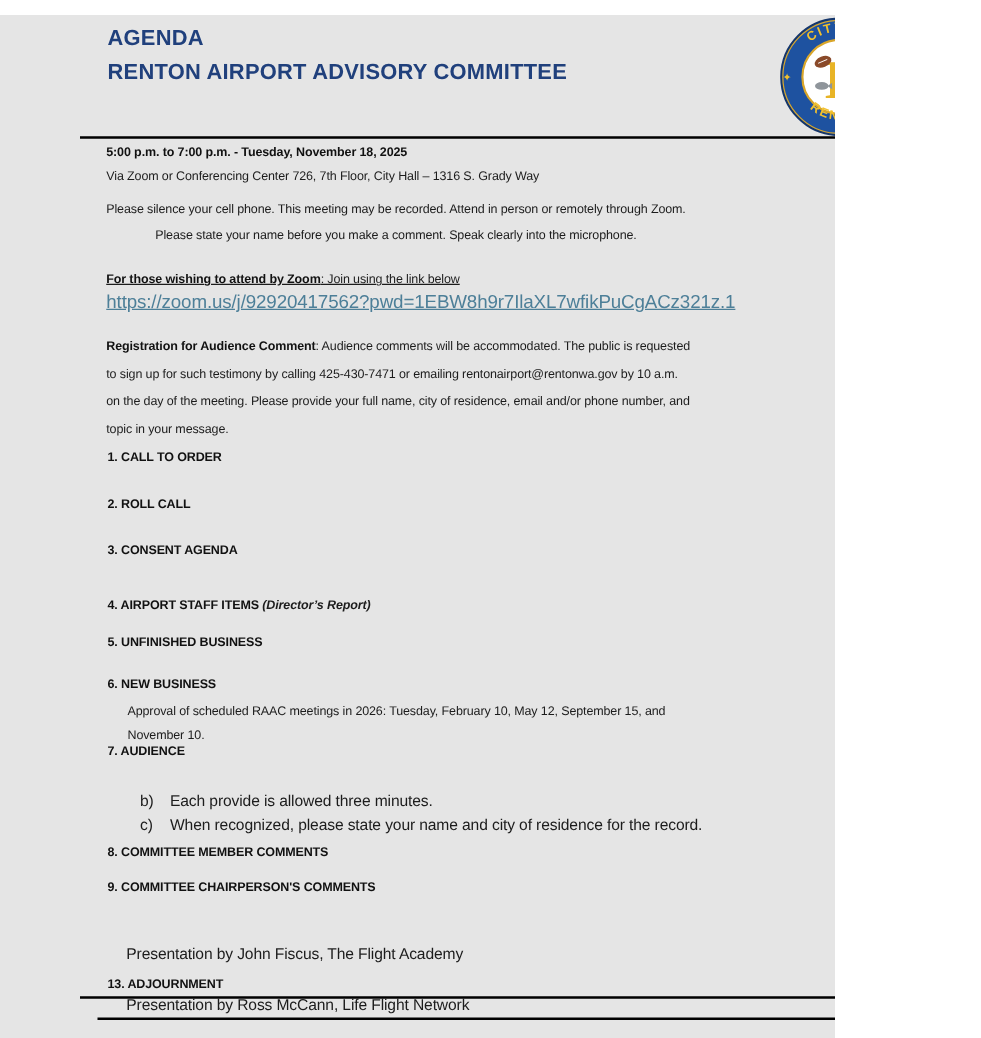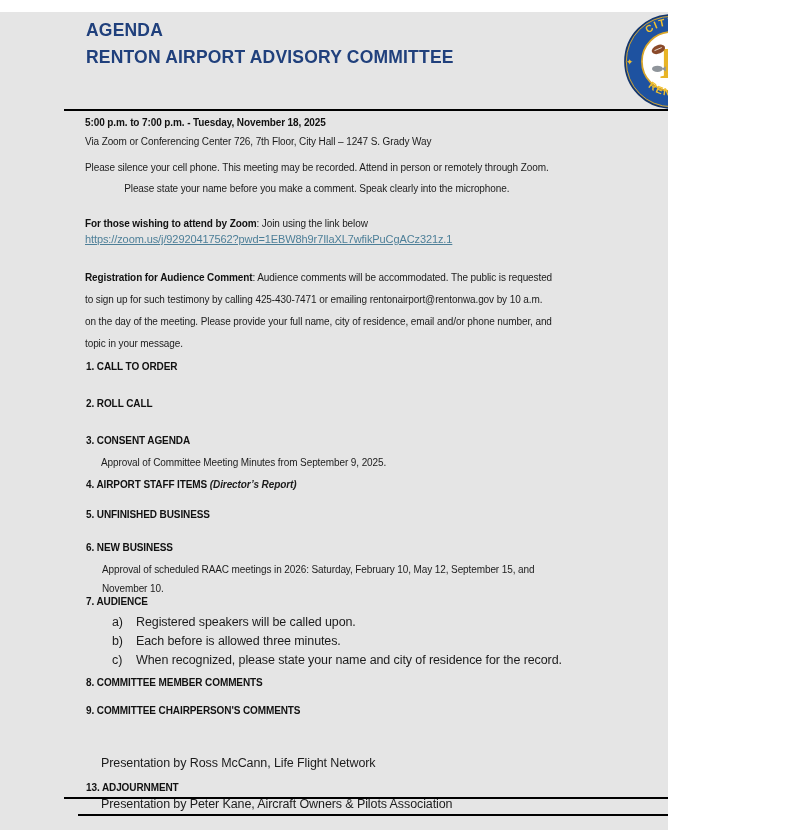--- a/index.html
+++ b/index.html
@@ -16,22 +16,22 @@
   .logo-box { left:623px; top:1px; width:97px; height:97px; }
   .rule { background:#000; height:2px; }
   .rule-top    { left:64px; top:97px;  width:659px; }
   .rule-bottom1{ left:64px; top:785px; width:678px; }
   .rule-bottom2{ left:78px; top:802px; width:664px; }
   .body-txt { font-size:10px; letter-spacing:-0.1px; line-height:19px; white-space:pre; }
   .bold { font-weight:bold; color:#111; }
   .datetime { left:85px; top:101px; }
   .location { left:85px; top:120px; }
   .notice   { left:85px; top:146px; line-height:20.5px;text-align:center; }
-  .zoomline { left:85px; top:202px; }
-  .zoomlink { left:85px; top:221px; font-size:11px; letter-spacing:-0.1px;
+  .zoomline { left:85px; top:202px;text-decoration:underline; }
+  .zoomlink { left:85px; top:221px; font-size:15px; letter-spacing:-0.1px;
               color:#4d7f98; text-decoration:underline; cursor:pointer; }
   .reg      { left:85px; top:255px; line-height:22px; }
   .item { font-size:10px; font-weight:bold; color:#111; letter-spacing:-0.1px; white-space:pre; }
   .italic { font-style:italic; font-weight:bold; color:#1c1c1c; }
   .i1 { left:86px; top:349px; } .i2 { left:86px; top:386px; }
   .i3 { left:86px; top:423px; } .sub3 { left:101px; top:441px; }
   .i4 { left:86px; top:467px; } .i5 { left:86px; top:497px; }
   .i6 { left:86px; top:530px; } .sub6 { left:102px; top:548px; }
   .i7 { left:86px; top:584px; }
   .lrow { left:112px; font-size:12.5px; letter-spacing:-0.1px; white-space:pre; }
@@ -71,55 +71,54 @@
     <ellipse cx="36.5" cy="37.5" rx="7.2" ry="4.4" transform="rotate(-22 36.5 37.5)" fill="#8a4a2a"></ellipse>
     <line x1="32.5" y1="38.8" x2="40" y2="35.6" stroke="#ffffff" stroke-width="0.8"></line>
     <ellipse cx="35.5" cy="57.5" rx="5.6" ry="3.2" fill="#8f959b"></ellipse>
     <polygon points="40.2,57.5 44,54.8 44,60.2" fill="#8f959b"></polygon>
     <text x="50.5" y="43.5" font-size="12.5" fill="#2257a4">✈</text>
   </svg>
 
   <div class="abs rule rule-top"></div>
 
   <div class="abs body-txt bold datetime">5:00 p.m. to 7:00 p.m. - Tuesday, November 18, 2025</div>
-  <div class="abs body-txt location">Via Zoom or Conferencing Center 726, 7th Floor, City Hall – 1247 S. Grady Way</div>
+  <div class="abs body-txt location">Via Zoom or Conferencing Center 726, 7th Floor, City Hall – 1316 S. Grady Way</div>
   <div class="abs body-txt notice">Please silence your cell phone. This meeting may be recorded. Attend in person or remotely through Zoom.
 Please state your name before you make a comment. Speak clearly into the microphone.</div>
 
   <div class="abs body-txt zoomline"><span class="bold">For those wishing to attend by Zoom</span><span>: Join using the link below</span></div>
   <a class="abs zoomlink">https://zoom.us/j/92920417562?pwd=1EBW8h9r7IlaXL7wfikPuCgACz321z.1</a>
 
   <div class="abs body-txt reg"><span class="bold">Registration for Audience Comment</span><span>: Audience comments will be accommodated. The public is requested
 to sign up for such testimony by calling 425-430-7471 or emailing rentonairport@rentonwa.gov by 10 a.m.
 on the day of the meeting. Please provide your full name, city of residence, email and/or phone number, and
 topic in your message.</span></div>
 
   <div class="abs item i1">1. CALL TO ORDER</div>
   <div class="abs item i2">2. ROLL CALL</div>
 
   <div class="abs item i3">3. CONSENT AGENDA</div>
-  <div class="abs body-txt sub3">Approval of Committee Meeting Minutes from September 9, 2025.</div>
 
   <div class="abs item i4"><span>4. AIRPORT STAFF ITEMS</span><span> </span><span class="italic">(Director’s Report)</span></div>
 
   <div class="abs item i5">5. UNFINISHED BUSINESS</div>
 
   <div class="abs item i6">6. NEW BUSINESS</div>
-  <div class="abs body-txt sub6">Approval of scheduled RAAC meetings in 2026: Saturday, February 10, May 12, September 15, and
+  <div class="abs body-txt sub6">Approval of scheduled RAAC meetings in 2026: Tuesday, February 10, May 12, September 15, and
 November 10.</div>
 
   <div class="abs item i7">7. AUDIENCE</div>
-  <div class="abs lrow la"><span class="marker">a)</span><span>Registered speakers will be called upon.</span></div>
-  <div class="abs lrow lb"><span class="marker">b)</span><span>Each before is allowed three minutes.</span></div>
+  <div class="abs lrow lb"><span class="marker">b)</span><span>Each provide is allowed three minutes.</span></div>
   <div class="abs lrow lc"><span class="marker">c)</span><span>When recognized, please state your name and city of residence for the record.</span></div>
 
   <div class="abs item i8">8. COMMITTEE MEMBER COMMENTS</div>
   <div class="abs item i9">9. COMMITTEE CHAIRPERSON'S COMMENTS</div>
 
   <div class="abs pres">
+    <div>Presentation by John Fiscus, The Flight Academy</div>
     <div>Presentation by Ross McCann, Life Flight Network</div>
     <div>Presentation by Peter Kane, Aircraft Owners &amp; Pilots Association</div>
   </div>
 
   <div class="abs item i10">13. ADJOURNMENT</div>
 
   <div class="abs rule rule-bottom1"></div>
   <div class="abs rule rule-bottom2"></div>
 
 </div>

